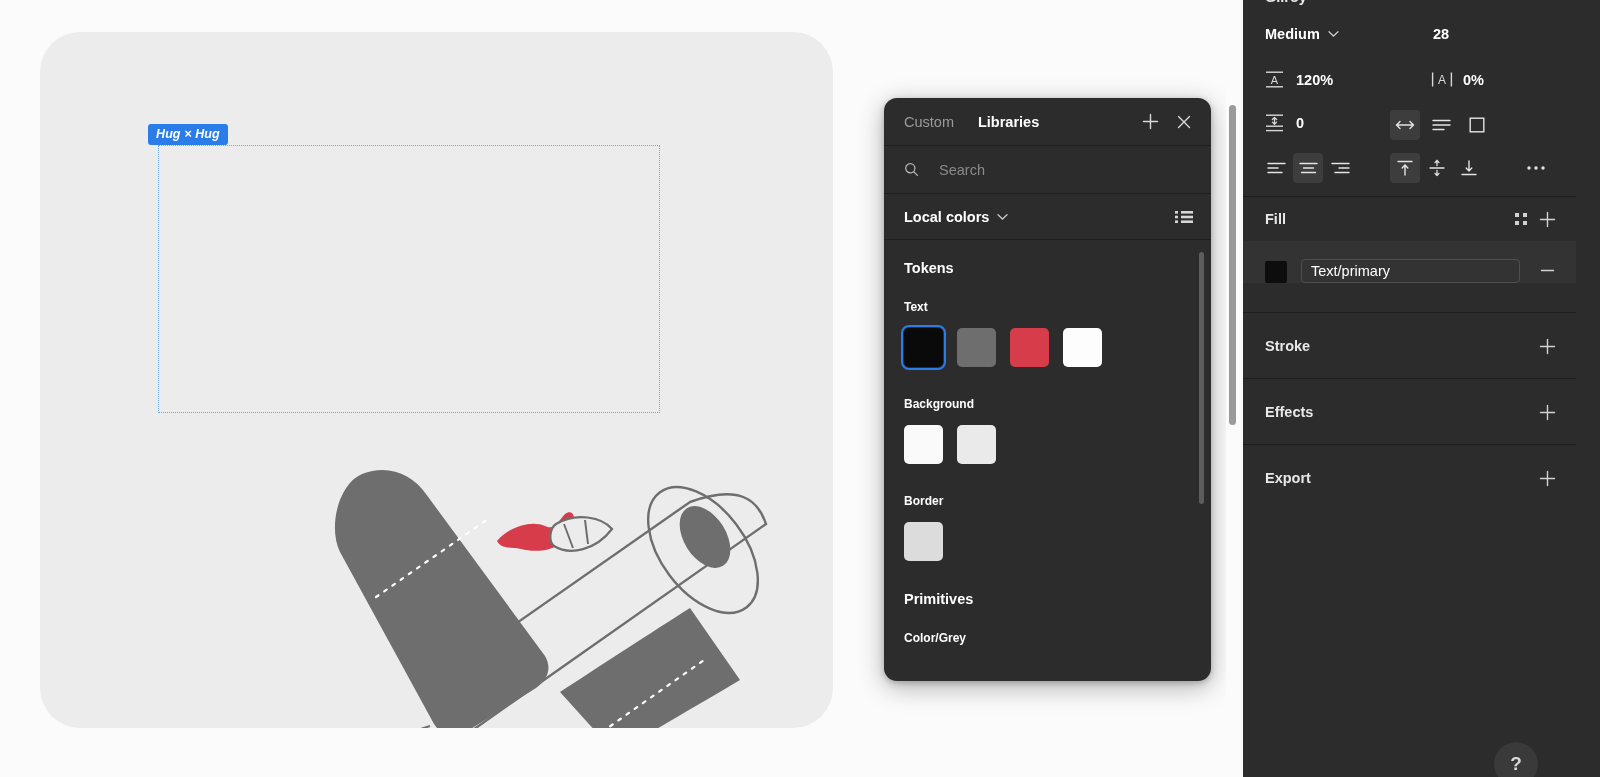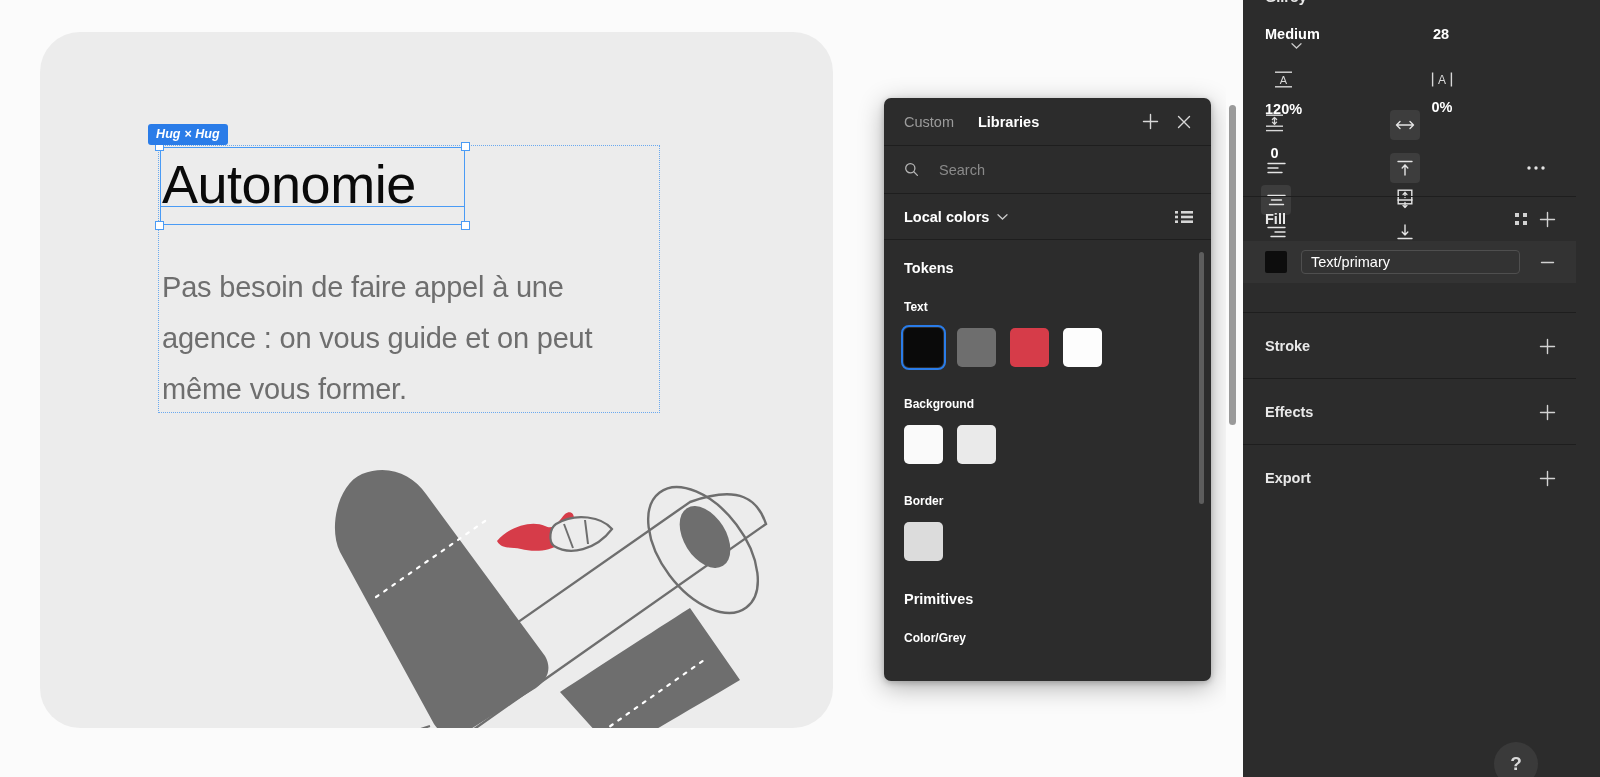--- a/index.html
+++ b/index.html
@@ -81,21 +81,21 @@
   }
 
   
   .illus { position: absolute; left: 0; top: 0; width: 793px; height: 696px; }
 
   
   .lib-panel {
     position: absolute; left: 884px; top: 98px;
     width: 327px; height: 583px;
     background: #2c2c2c;
-    border-radius: 7px;
+    border-radius: 13px;
     box-shadow: 0 6px 26px rgba(0,0,0,0.30), 0 2px 6px rgba(0,0,0,0.22);
     overflow: hidden;
     display: flex; flex-direction: column;
   }
   .lib-head {
     height: 48px; display: flex; align-items: center;
     padding: 0 14px 0 20px;
     border-bottom: 1px solid #1e1e1e;
     flex: 0 0 auto;
   }
@@ -144,21 +144,21 @@
     position: absolute; left: 1243px; top: 0;
     width: 357px; height: 777px;
     background: #2c2c2c;
   }
   .rp-clip-top { position: absolute; left: 0; top: 0; width: 357px; height: 18px; overflow: hidden; }
   .rp-font-name {
     position: absolute; left: 22px; top: -11px;
     font-size: 14.5px; color: #e8e8e8; font-weight: bold;
   }
 
-  .rp-row { position: absolute; display: flex; align-items: center; flex-direction: column; }
+  .rp-row { position: absolute; display: flex; align-items: center; }
 
   .rp-weight { left: 22px; top: 26px; }
   .rp-weight .val { font-size: 14.5px; color: #ffffff; font-weight: bold; }
   .rp-size { left: 190px; top: 26px; }
   .rp-size .val { font-size: 14.5px; color: #ffffff; font-weight: bold; }
 
   .rp-lh { left: 22px; top: 70px; gap: 12px; }
   .rp-ls { left: 188px; top: 70px; gap: 10px; }
   .rp-num { font-size: 14.5px; color: #ffffff; font-weight: bold; }
 
@@ -180,21 +180,21 @@
     border-top: 1px solid #1e1e1e;
   }
   .sect-head {
     height: 44px; display: flex; align-items: center;
     padding: 0 16px 0 22px;
   }
   .sect-title { font-size: 14.5px; color: #e8e8e8; font-weight: bold; flex: 1; }
   .sect-ico { width: 26px; height: 26px; display: flex; align-items: center; justify-content: center; color: #d2d2d2; }
 
   .fill-row {
-    height: 42px; display: flex; align-items: center;
+    height: 42px; display: flex; align-items: flex-end;
     padding: 0 16px 0 22px; gap: 14px;
     background: #333333;
   }
   .fill-sw { width: 22px; height: 22px; background: #0d0d0d; border-radius: 2px; flex: 0 0 auto; }
   .fill-name {
     font-size: 14.5px; color: #ffffff;
     border: 1px solid #4f4f4f; border-radius: 4px;
     padding: 3px 9px; flex: 1;
   }
 
@@ -247,32 +247,20 @@
           <path d="M520 660 C560 634 612 600 650 576 L700 648 C660 672 610 700 576 722 Z" fill="#6e6e6e"></path>
           <path d="M562 700 L664 628" fill="none" stroke="#ffffff" stroke-width="2.2" stroke-dasharray="3 7" stroke-linecap="round"></path>
 
           <path d="M390 694 C345 708 312 732 318 760" fill="none" stroke="#6e6e6e" stroke-width="2.2"></path>
           <path d="M448 700 C470 716 492 724 512 722" fill="none" stroke="#6e6e6e" stroke-width="2.2"></path>
         </g>
       </svg>
 
       <div class="dotted-group"></div>
 
-      <div class="text-block">
-        <div class="heading-wrap">
-          <div class="heading">Autonomie</div>
-          <div class="sel-box"></div>
-          <div class="sel-baseline"></div>
-          <div class="handle h-tl"></div>
-          <div class="handle h-tr"></div>
-          <div class="handle h-bl"></div>
-          <div class="handle h-br"></div>
-        </div>
-        <div class="body-copy">Pas besoin de faire appel à une agence : on vous guide et on peut même vous former.</div>
-      </div>
 
       <div class="hug-badge">Hug × Hug</div>
     </div>
   </div>
 
   <div class="lib-panel">
 
     <div class="lib-head">
       <div class="lib-tab">Custom</div>
       <div class="lib-tab active">Libraries</div>

